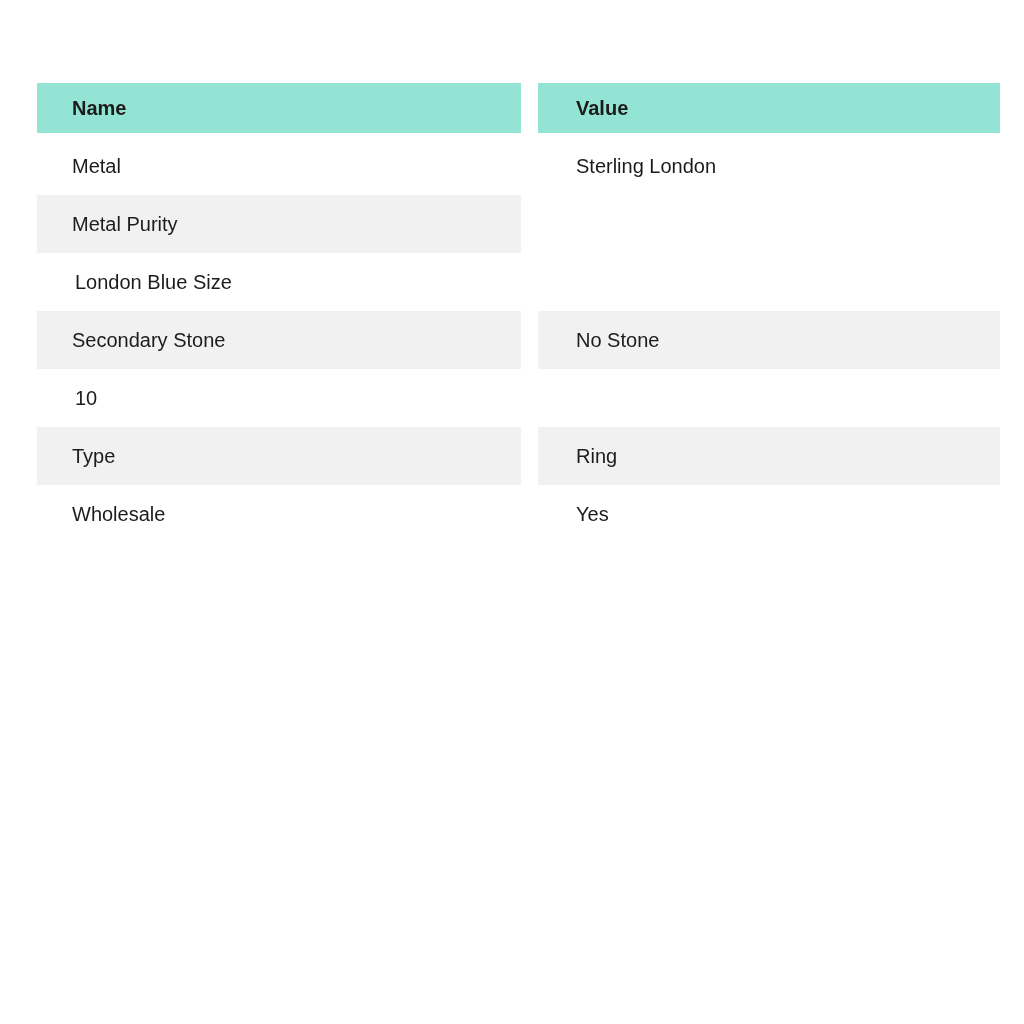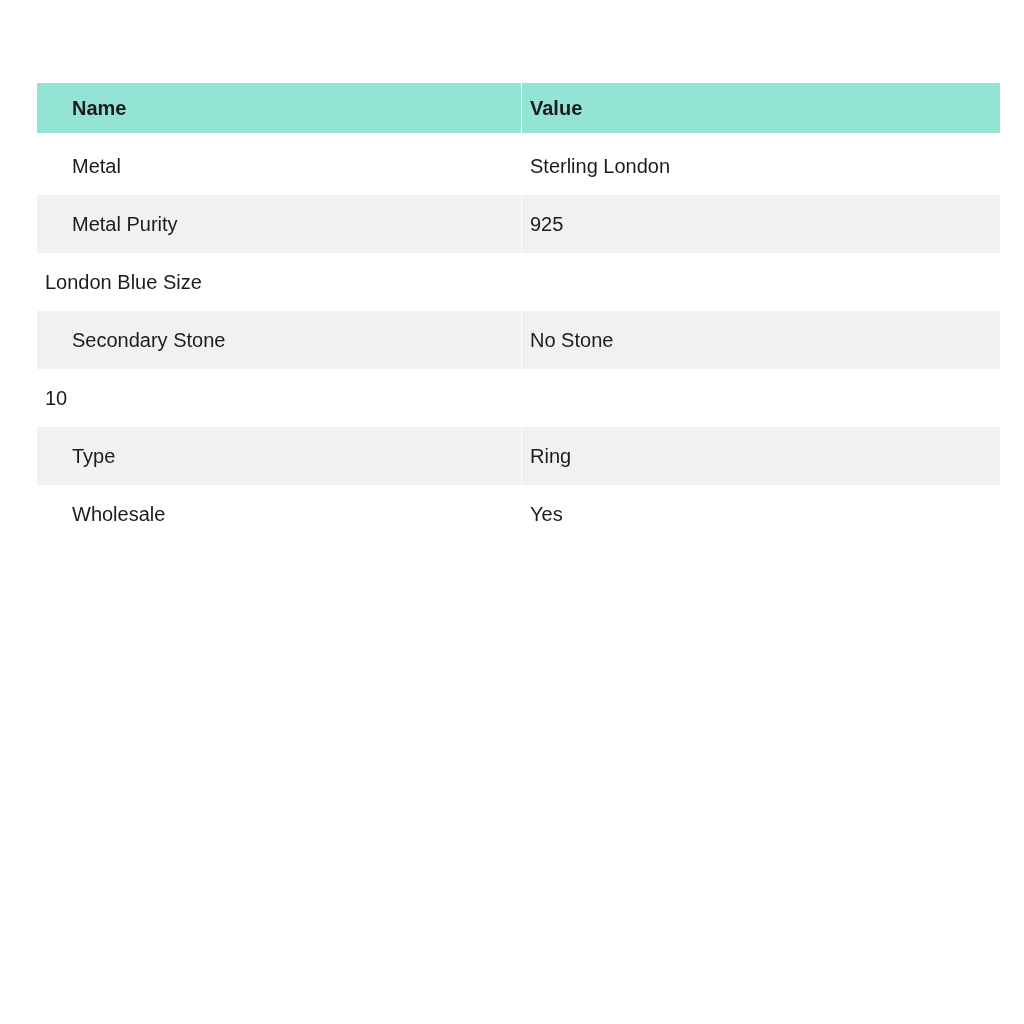--- a/index.html
+++ b/index.html
@@ -19,41 +19,41 @@
     overflow: hidden;
   }
   .spec-table {
     position: absolute;
     left: 37px;
     top: 83px;
     width: 963px;
   }
   .t-row {
     display: flex;
-    column-gap: 1px;          
+    column-gap: 17px;          
     background: transparent;
   }
   .t-row.header {
     height: 50px;
     margin-bottom: 4px;
   }
   .t-row.body {
     height: 58px;
   }
   .cell {
     display: flex;
     align-items: center;
     font-size: 20px;
     line-height: 1;
     background: var(--row-bg);
     overflow: hidden;
     white-space: nowrap;
   }
   .cell.name  { width: 484px; padding-left: 35px; }
-  .cell.value { flex: 1;      padding-left: 8px; }
+  .cell.value { flex: 1;      padding-left: 38px; }
   .t-row.header .cell {
     background: var(--header-bg);
     font-weight: 600;
   }
   .t-row.stripe .cell {
     background: var(--stripe-bg);
   }
 </style>
 </head>
 <body>
@@ -65,21 +65,20 @@
     <div class="cell value">Value</div>
   </div>
 
   <div class="t-row body">
     <div class="cell name">Metal</div>
     <div class="cell value">Sterling London</div>
   </div>
 
   <div class="t-row body stripe">
     <div class="cell name">Metal Purity</div>
-    <div class="cell value">925</div>
   </div>
 
   <div class="t-row body">
     <div class="cell value">London Blue Size</div>
   </div>
 
   <div class="t-row body stripe">
     <div class="cell name">Secondary Stone</div>
     <div class="cell value">No Stone</div>
   </div>

